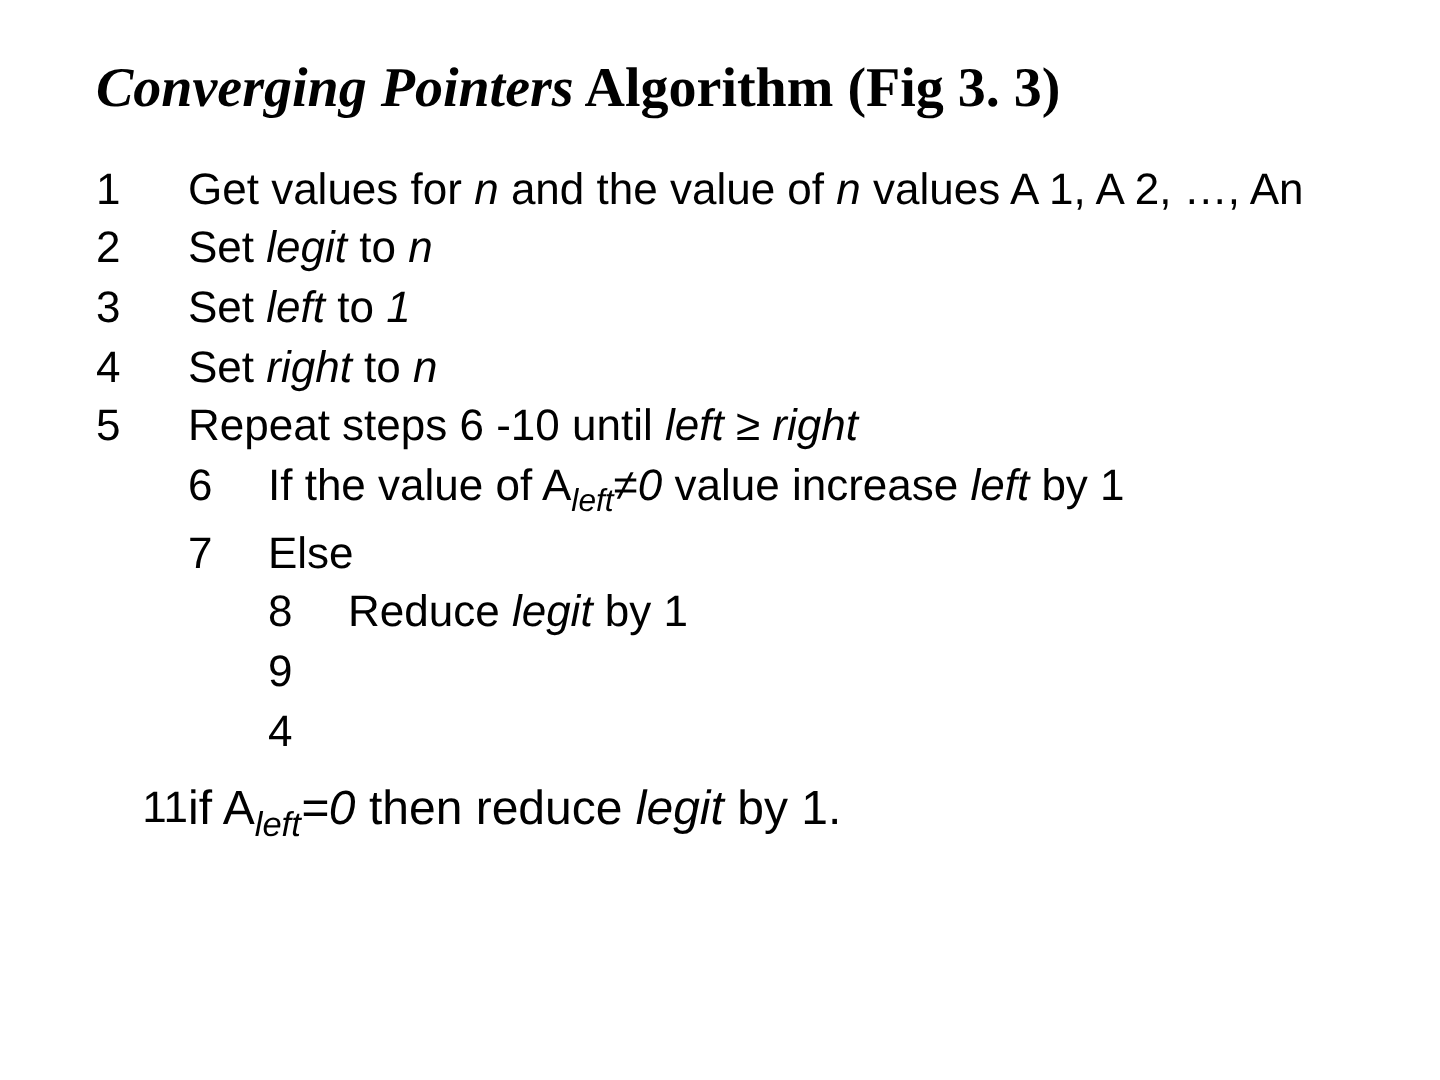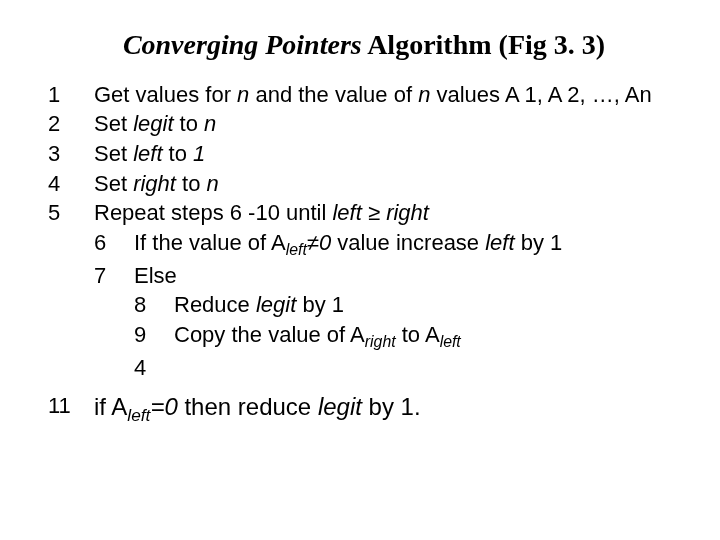--- a/index.html
+++ b/index.html
@@ -16,21 +16,20 @@
     width: 720px;
     height: 540px;
     padding: 28px 40px 0 48px;
   }
   .title {
     font-family: "Times New Roman", Times, serif;
     font-size: 28px;
     font-weight: bold;
     margin: 0 0 18px 0;
     line-height: 1.2;
-    text-align: center;
   }
   .title .ital { font-style: italic; }
 
   .body {
     font-size: 22px;
     line-height: 1.35;
   }
   .row {
     display: flex;
     align-items: flex-start;
@@ -46,21 +45,21 @@
   .indent1 { padding-left: 46px; }
   .indent1 .num { width: 40px; flex: 0 0 40px; }
 
   .indent2 { padding-left: 86px; }
   .indent2 .num { width: 40px; flex: 0 0 40px; }
 
   .step11 {
     margin-top: 8px;
     font-size: 24px;
   }
-  .step11 .num { width: 46px; flex:0 0 46px; font-size:22px; }
+  .step11 .num { width: 46px; flex:0 0 46px; font-size:22px;text-align:right; }
   .step12 .num { width: 46px; flex:0 0 46px; }
 
   .i  { font-style: italic; }
   .sub { font-size: 0.72em; vertical-align: sub; font-style: italic; } 
 </style>
 </head>
 <body>
 
 <div class="slide">
 
@@ -121,23 +120,20 @@
 
     <div class="row indent2">
       <div class="num">8</div>
       <div class="txt">
         <span>Reduce </span><span class="i">legit</span><span> by 1</span>
       </div>
     </div>
 
     <div class="row indent2">
       <div class="num">9</div>
-      <div class="txt">
-        <span>Copy the value of A</span><span class="sub">right</span><span> to A</span><span class="sub">left</span>
-      </div>
     </div>
 
     <div class="row indent2">
       <div class="num">4</div>
     </div>
 
     <div class="row step11">
       <div class="num">11</div>
       <div class="txt">
         <span>if A</span><span class="sub">left</span><span class="i">=</span><span class="i">0</span><span> then reduce </span><span class="i">legit</span><span> by 1.</span>

